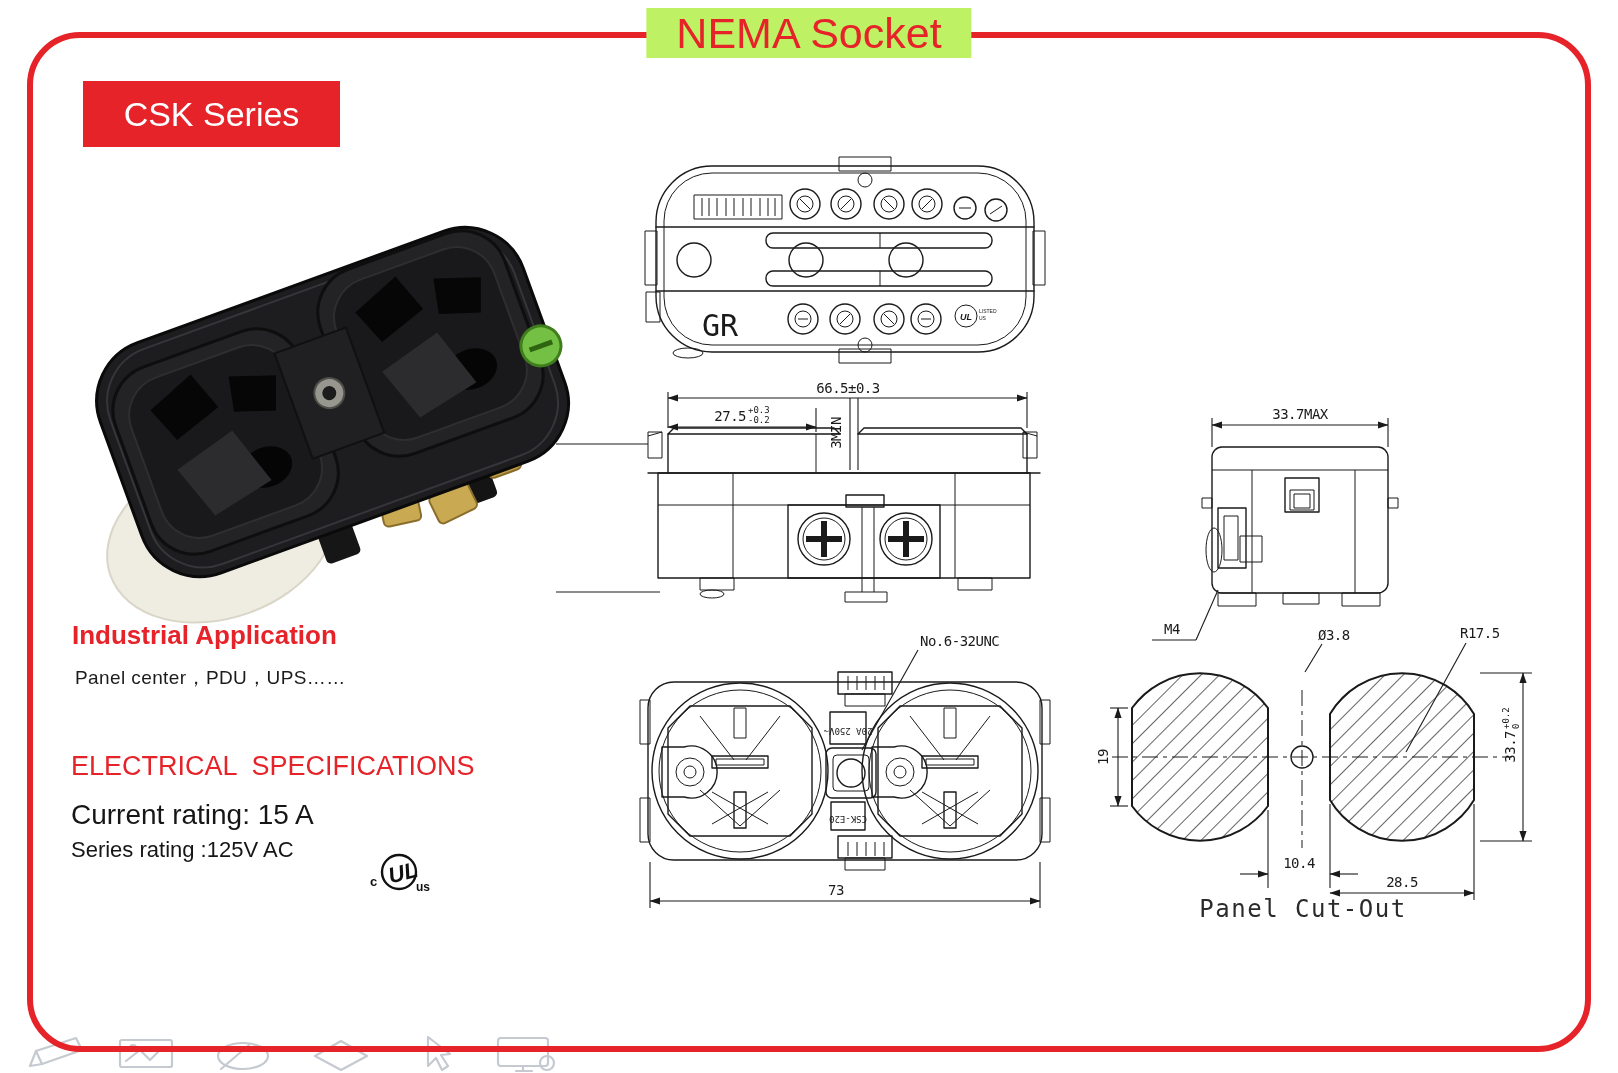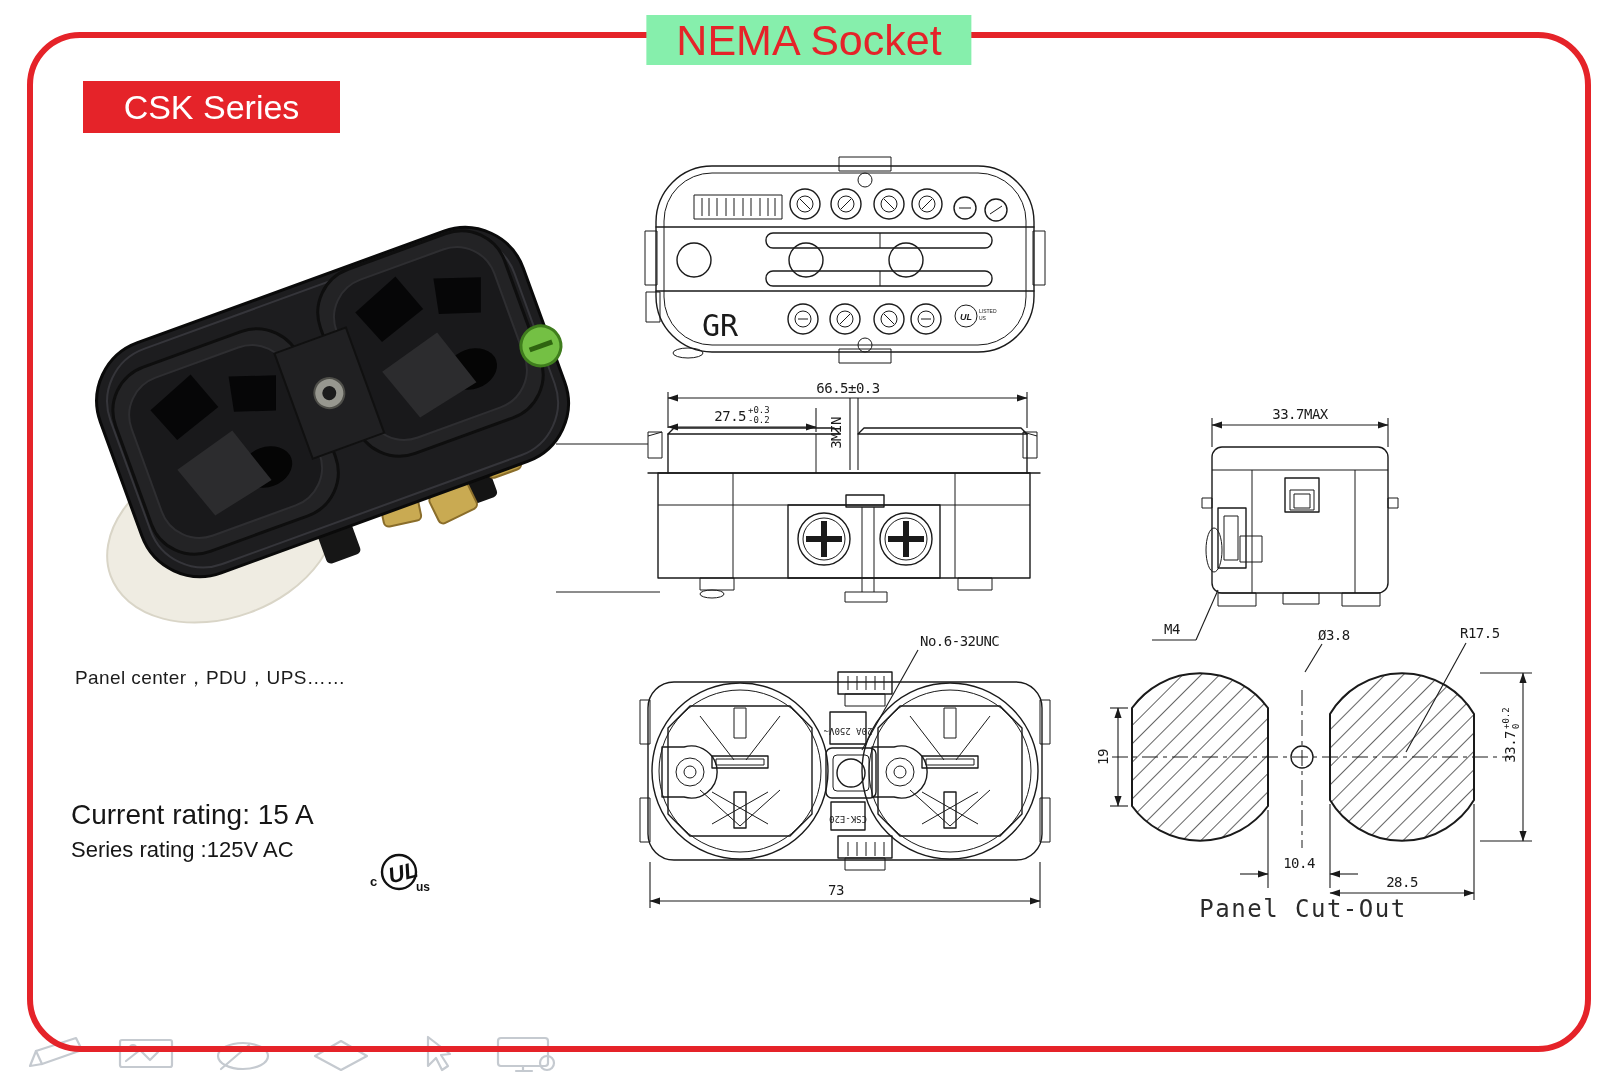--- a/index.html
+++ b/index.html
@@ -1,23 +1,23 @@
 <!DOCTYPE html>
 <html><head>
 <meta charset="utf-8">
 <style>
   html,body{margin:0;padding:0;background:#fff;}
   #page{position:relative;width:1618px;height:1073px;background:#fff;overflow:hidden;
         font-family:"Liberation Sans","DejaVu Sans",sans-serif;}
   .abs{position:absolute;}
   #drawings{position:absolute;left:0;top:0;z-index:1;}
   .overlay{z-index:2;}
-  #page-title{top:15px;left:50%;transform:translateX(-50%);background:#86efac;padding:0 30px;
+  #page-title{top:8px;left:50%;transform:translateX(-50%);background:#bef264;padding:0 30px;
               color:#e52329;font-size:43px;line-height:50px;white-space:nowrap;}
-  #series-badge{left:83px;top:81px;width:257px;height:52px;background:#e52329;color:#fff;
+  #series-badge{left:83px;top:81px;width:257px;height:66px;background:#e52329;color:#fff;
                 font-size:34px;display:flex;align-items:center;justify-content:center;}
   #app-heading{left:72px;top:620px;color:#e52329;font-size:26px;font-weight:bold;}
   #app-body{left:75px;top:665px;color:#1c1c1c;font-size:19px;letter-spacing:.4px;}
   #spec-heading{left:71px;top:751px;color:#e52329;font-size:27px;white-space:pre;}
   #spec-current{left:71px;top:799px;color:#161616;font-size:28px;}
   #spec-voltage{left:71px;top:837px;color:#161616;font-size:22px;}
   .dim{font-family:"DejaVu Sans Mono",monospace;font-size:14px;fill:#1a1a1a;letter-spacing:-0.5px;}
   .dimsmall{font-family:"DejaVu Sans Mono",monospace;font-size:9px;fill:#1a1a1a;}
   .cad{stroke:#1a1a1a;fill:none;stroke-width:1.4;stroke-linejoin:round;stroke-linecap:round;}
   .cadthin{stroke:#1a1a1a;fill:none;stroke-width:1;stroke-linejoin:round;}
@@ -370,17 +370,19 @@
       <line x1="523" y1="1066" x2="523" y2="1071"></line>
       <circle cx="547" cy="1063" r="7"></circle>
     </g>
   </g>
 
   <rect x="30" y="35" width="1558" height="1014" rx="50" fill="none" stroke="#e52329" stroke-width="6"></rect>
 </svg>
 
 <div id="page-title" class="abs overlay">NEMA Socket</div>
 <div id="series-badge" class="abs overlay">CSK Series</div>
+<div id="app-heading" class="abs overlay">Industrial Application</div>
 <div id="app-body" class="abs overlay">Panel center，PDU，UPS……</div>
+<div id="spec-heading" class="abs overlay">ELECTRICAL  SPECIFICATIONS</div>
 <div id="spec-current" class="abs overlay">Current rating: 15 A</div>
 <div id="spec-voltage" class="abs overlay">Series rating :125V AC</div>
 
 </div>
 
 </body></html>

